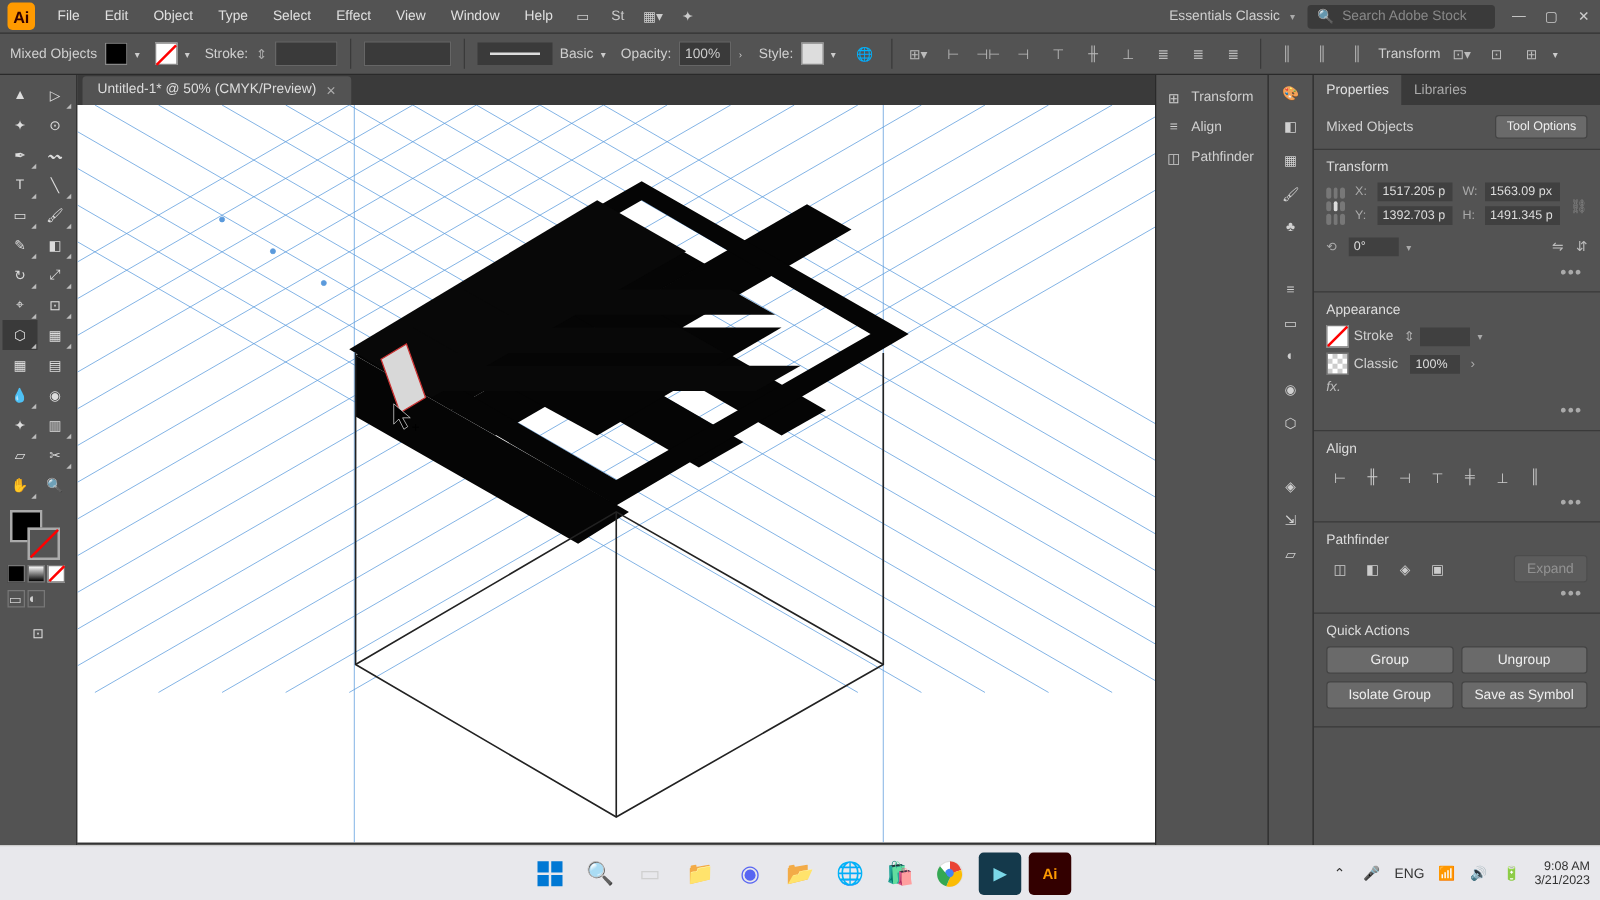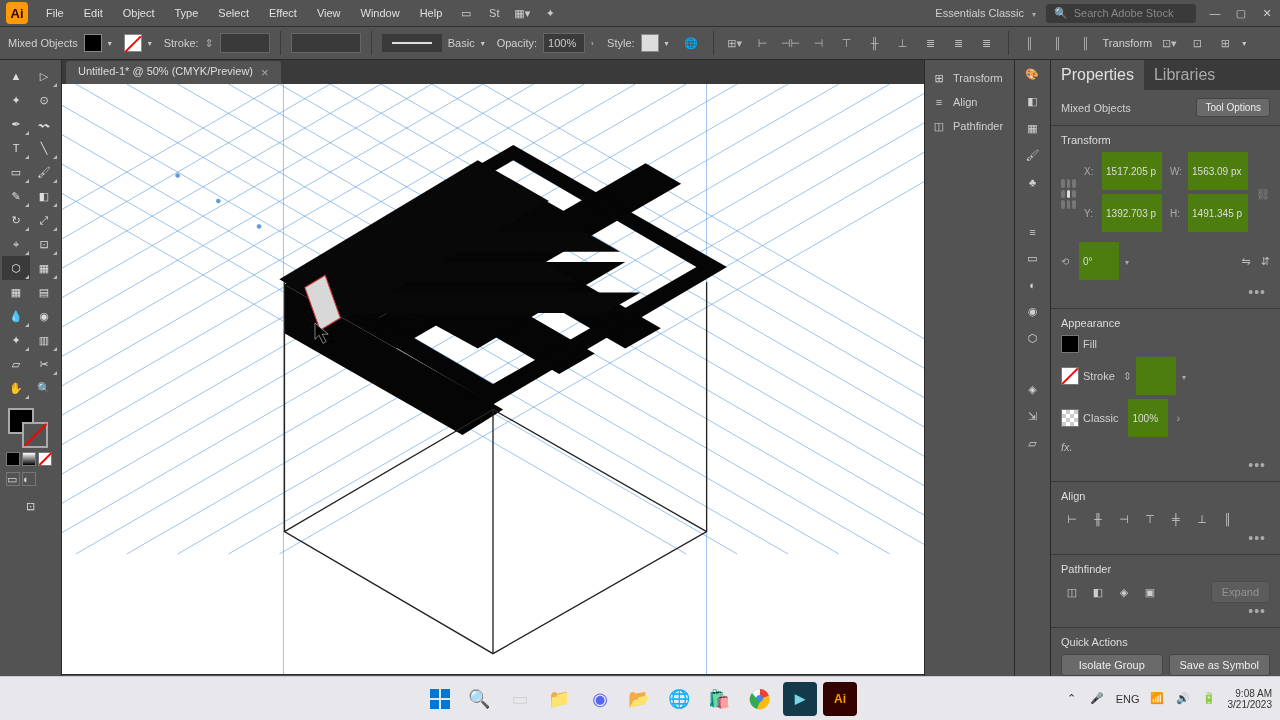--- a/index.html
+++ b/index.html
@@ -55,27 +55,27 @@
 
 .right-area { display: flex; }
 .mini-panels { width: 90px; background: #535353; border-left: 1px solid #2a2a2a; padding: 6px 4px; font-size: 11px; }
 .mini-panels .mp-item { display: flex; align-items: center; gap: 6px; padding: 4px 2px; cursor: pointer; color: #d0d0d0; }
 .mini-panels .mp-ico { width: 16px; height: 16px; display: flex; align-items: center; justify-content: center; }
 
 .panel-col2 { width: 36px; background: #535353; border-left: 1px solid #2a2a2a; display: flex; flex-direction: column; align-items: center; padding-top: 8px; gap: 14px; }
 
 .properties-panel { width: 230px; background: #535353; border-left: 1px solid #2a2a2a; padding: 0; overflow-y: auto; }
 .properties-panel .panel-tabs { display: flex; background: #3a3a3a; }
-.properties-panel .ptab { padding: 6px 10px; font-size: 16px; color: #aaa; cursor: pointer; text-align: center; }
+.properties-panel .ptab { padding: 6px 10px; font-size: 11px; color: #aaa; cursor: pointer; text-align: center; }
 .properties-panel .ptab.active { background: #535353; color: #e0e0e0; }
 .properties-panel .section { padding: 8px 10px; border-bottom: 1px solid #3a3a3a; }
 .properties-panel .sec-header { font-size: 11px; color: #ddd; margin-bottom: 6px; display: flex; justify-content: space-between; align-items: center; }
 .properties-panel .field-row { display: flex; align-items: center; gap: 4px; margin-bottom: 4px; }
 .properties-panel .field-label { width: 14px; color: #aaa; font-size: 10px; }
-.properties-panel input.pp { background: #4d7c0f; border: none; color: #ddd; width: 60px; height: 38px; padding: 0 4px; font-size: 10px; }
+.properties-panel input.pp { background: #404040; border: none; color: #ddd; width: 60px; height: 15px; padding: 0 4px; font-size: 10px; }
 .properties-panel .swatch-sm { width: 18px; height: 18px; border: 1px solid #777; }
 .properties-panel .pbtn { background: #6a6a6a; border: 1px solid #444; color: #eee; padding: 4px 0; font-size: 11px; cursor: pointer; text-align: center; border-radius: 3px; }
 .properties-panel .btn-row { display: flex; gap: 6px; margin-bottom: 6px; }
 .properties-panel .btn-row .pbtn { flex: 1; }
 .properties-panel .align-row, .properties-panel .pf-row { display: flex; gap: 4px; }
 .properties-panel .align-ico, .properties-panel .pf-ico { width: 22px; height: 22px; display: flex; align-items: center; justify-content: center; color: #ccc; border: 1px solid transparent; }
 .properties-panel .dots { color: #aaa; text-align: right; padding-right: 4px; font-size: 14px; letter-spacing: 1px; }
 .properties-panel .ref-point { width: 30px; height: 30px; display: grid; grid-template-columns: repeat(3,1fr); grid-template-rows: repeat(3,1fr); gap: 2px; }
 .properties-panel .ref-point span { background: #777; border-radius: 2px; }
 
@@ -447,24 +447,20 @@
           <span style="color:#bbb;margin-right:6px">⇋</span>
           <span style="color:#bbb">⇵</span>
         </div>
         <div class="dots">•••</div>
       </div>
       <div class="section">
         <div class="sec-header">
             <span>Appearance</span>
           </div>
         <div class="field-row">
-            <div class="swatch-sm" style="background:#000"></div>
-            <span>Fill</span>
-          </div>
-        <div class="field-row">
             <div class="swatch-sm" style="background:#fff;position:relative">
               <div style="position:absolute;width:140%;height:2px;background:red;top:45%;left:-20%;transform:rotate(-45deg)"></div>
             </div>
             <span>Stroke</span>
             <span style="color:#aaa;margin-left:4px">⇕</span>
             <input class="pp" style="width: 40px;">
             <span class="chev"></span>
           </div>
         <div class="field-row">
             <div class="swatch-sm" style="background:repeating-conic-gradient(#ccc 0 25%,#fff 0 50%) 0 0/8px 8px"></div>
@@ -504,26 +500,26 @@
           <div style="flex:1"></div>
           <button class="pbtn" style="padding:3px 10px;opacity:0.4">Expand</button>
         </div>
         <div class="dots">•••</div>
       </div>
       <div class="section">
         <div class="sec-header">
             <span>Quick Actions</span>
           </div>
         <div class="btn-row">
+          <button class="pbtn">Group</button>
+          <button class="pbtn">Ungroup</button>
+        </div>
+        <div class="btn-row">
           <button class="pbtn">Isolate Group</button>
           <button class="pbtn">Save as Symbol</button>
-        </div>
-        <div class="btn-row">
-          <button class="pbtn">Group</button>
-          <button class="pbtn">Ungroup</button>
         </div>
       </div>
     </div>
   </div>
 </div>
 
 <div class="taskbar">
   <div class="tb-icon">
       <svg width="22" height="22" viewBox="0 0 22 22">
         <rect x="1" y="1" width="9" height="9" fill="#0078d4"></rect>

